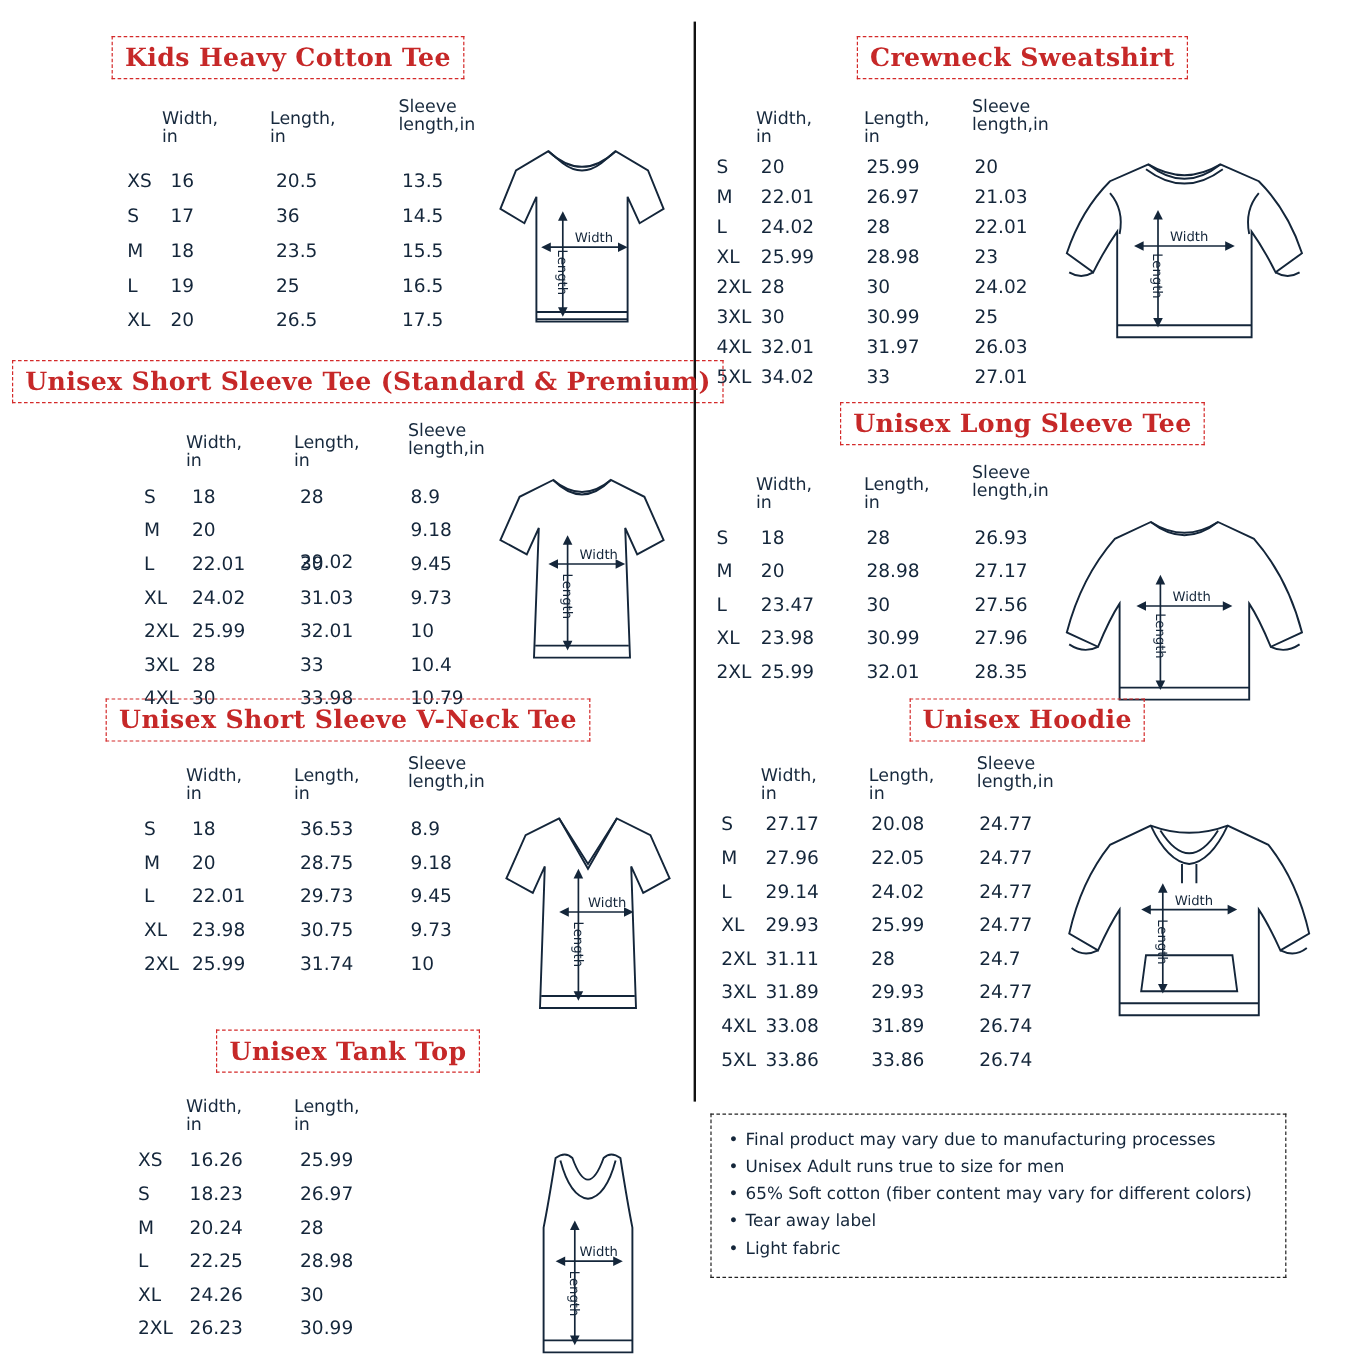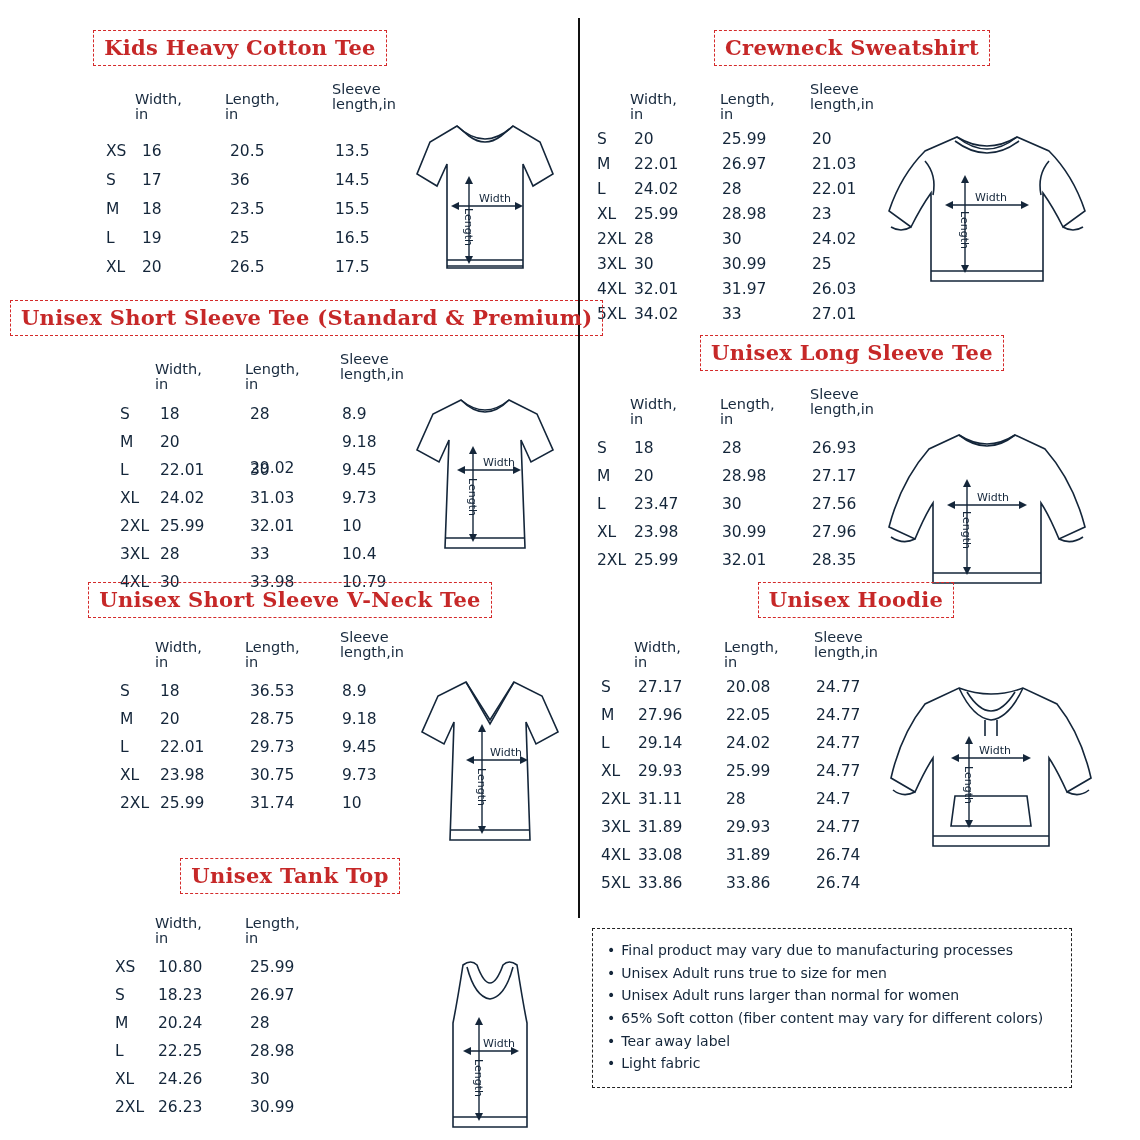--- a/index.html
+++ b/index.html
@@ -501,21 +501,21 @@
   <div class="section" style="left:10px; top:858px; width:560px;">
     <div class="title-wrap" style="width:560px;">
       <span class="sect-title">Unisex Tank Top</span>
     </div>
 
     <div class="tbl" style="left:0; top:0;">
       <div class="hdr" style="left:145px; top:58px;">Width, in</div>
       <div class="hdr" style="left:235px; top:58px;">Length, in</div>
 
       <div class="cell size-cell" style="left:105px; top:100px;">XS</div>
-      <div class="cell" style="left:148px; top:100px;">10.80</div>
+      <div class="cell" style="left:148px; top:100px;">16.26</div>
       <div class="cell" style="left:240px; top:100px;">25.99</div>
 
       <div class="cell size-cell" style="left:105px; top:128px;">S</div>
       <div class="cell" style="left:148px; top:128px;">18.23</div>
       <div class="cell" style="left:240px; top:128px;">26.97</div>
 
       <div class="cell size-cell" style="left:105px; top:156px;">M</div>
       <div class="cell" style="left:148px; top:156px;">20.24</div>
       <div class="cell" style="left:240px; top:156px;">28</div>
 
@@ -549,19 +549,18 @@
         </g>
         <text class="lbl" x="68" y="104">Width</text>
         <text class="lbl" x="60" y="116" transform="rotate(90 60 116)">Length</text>
       </svg>
     </div>
   </div>
 
   <div class="notes">
     <div class="note-line">Final product may vary due to manufacturing processes</div>
     <div class="note-line">Unisex Adult runs true to size for men</div>
-    <div class="note-line">Unisex Adult runs larger than normal for women</div>
     <div class="note-line">65% Soft cotton (fiber content may vary for different colors)</div>
     <div class="note-line">Tear away label</div>
     <div class="note-line">Light fabric</div>
   </div>
 
 </div>
 
 </body></html>

